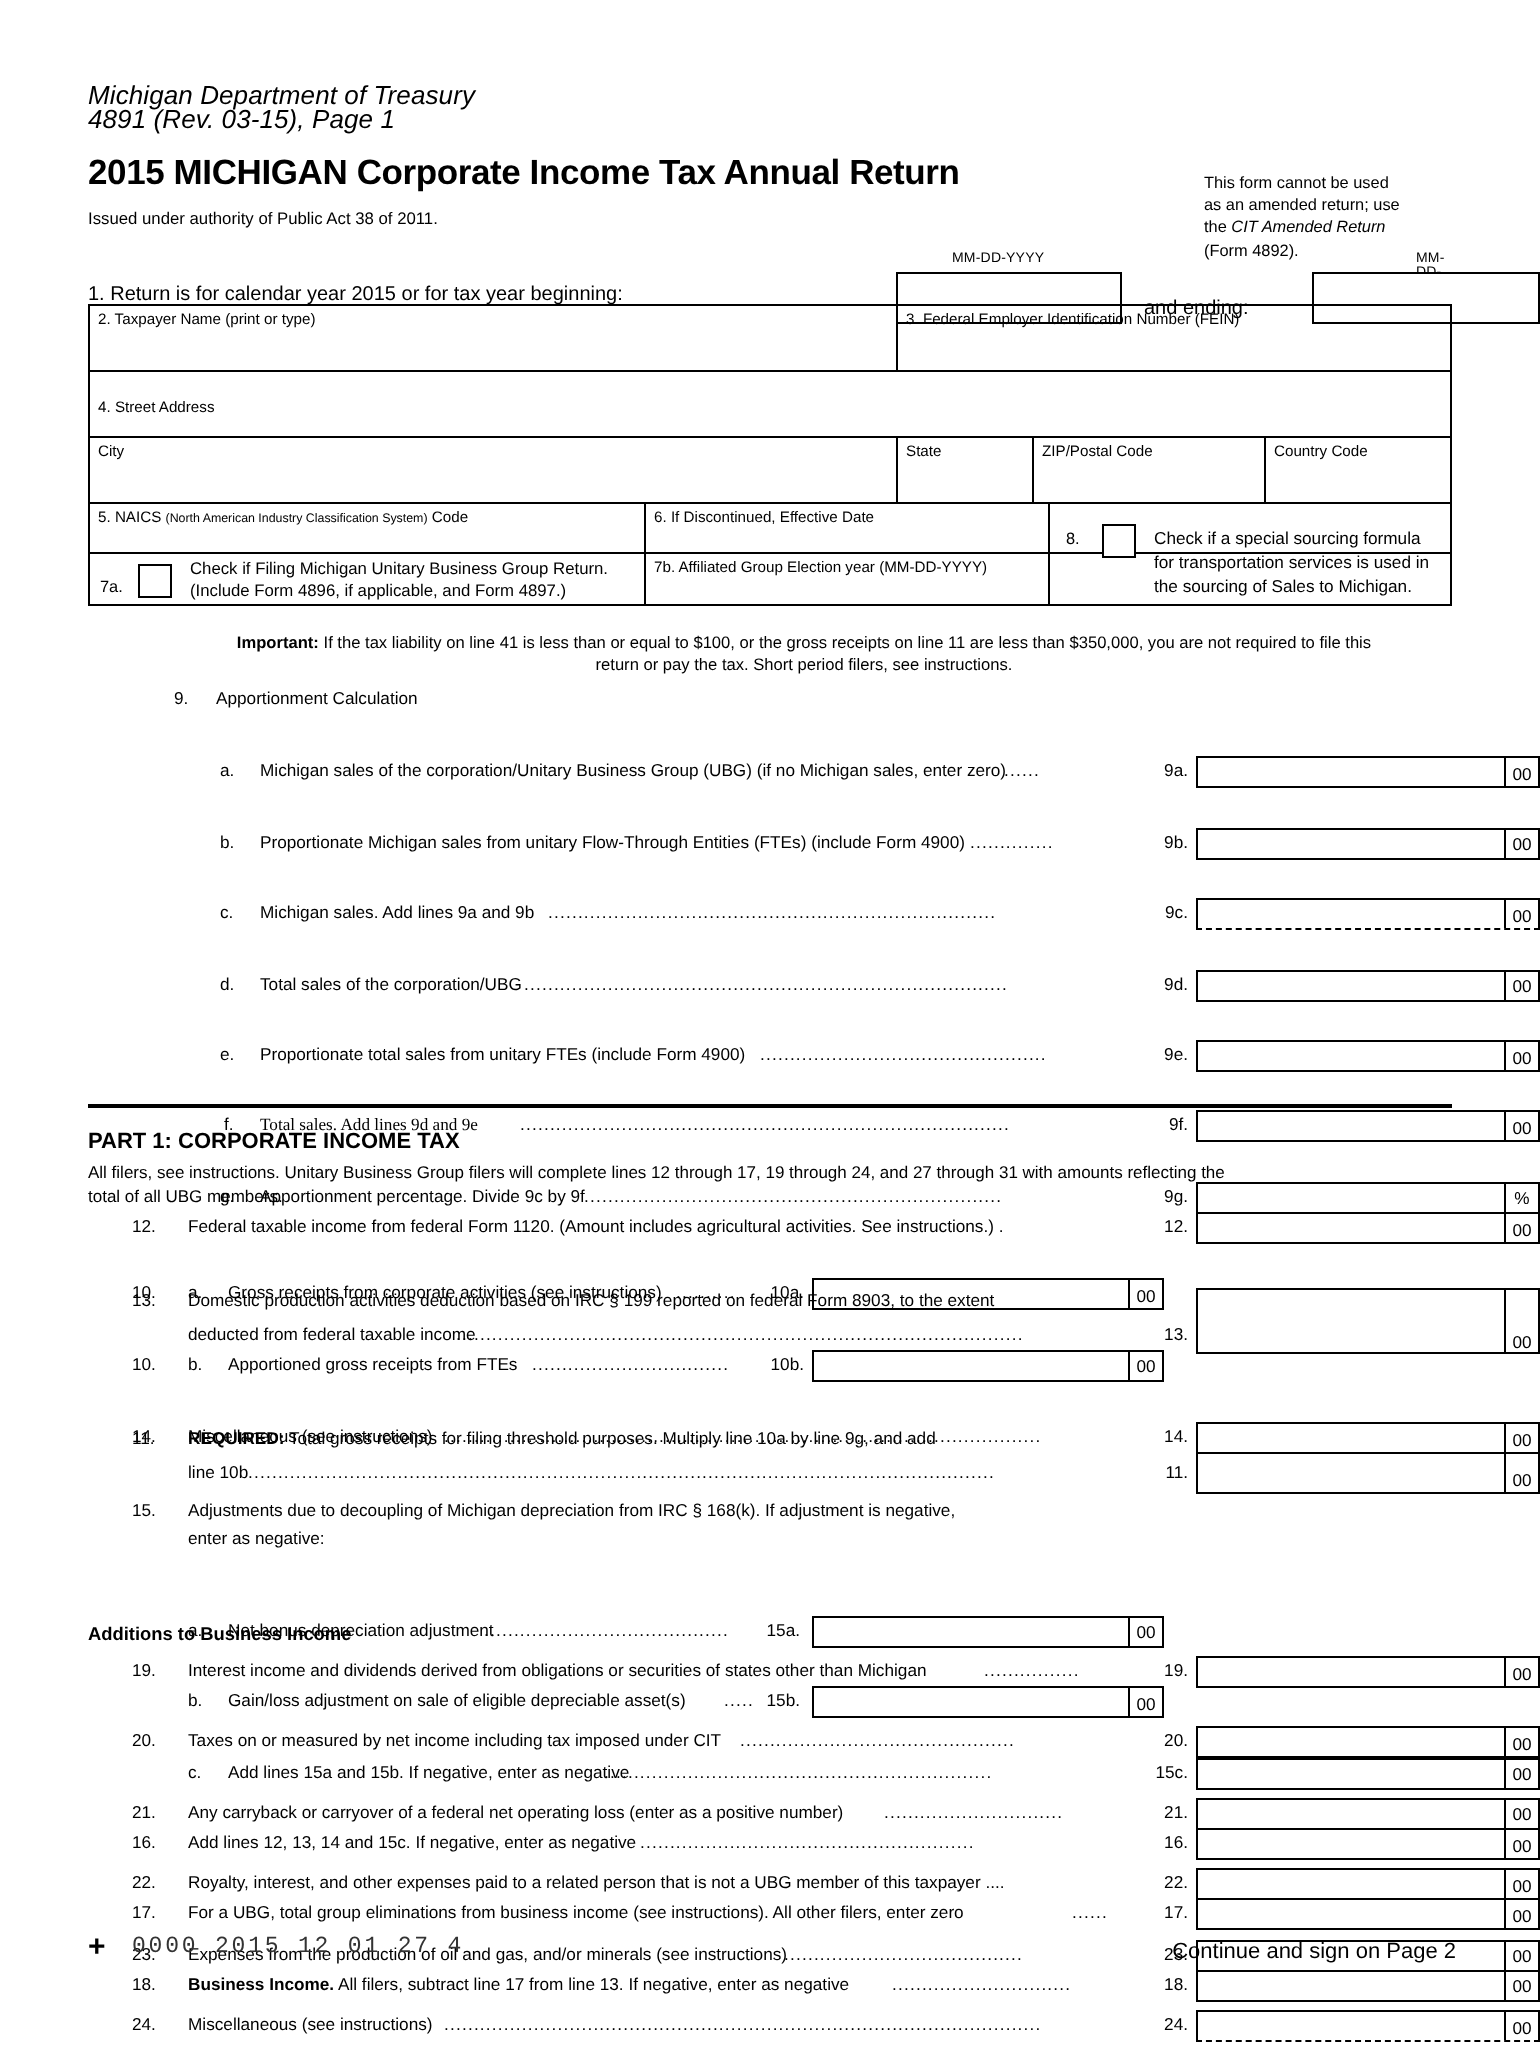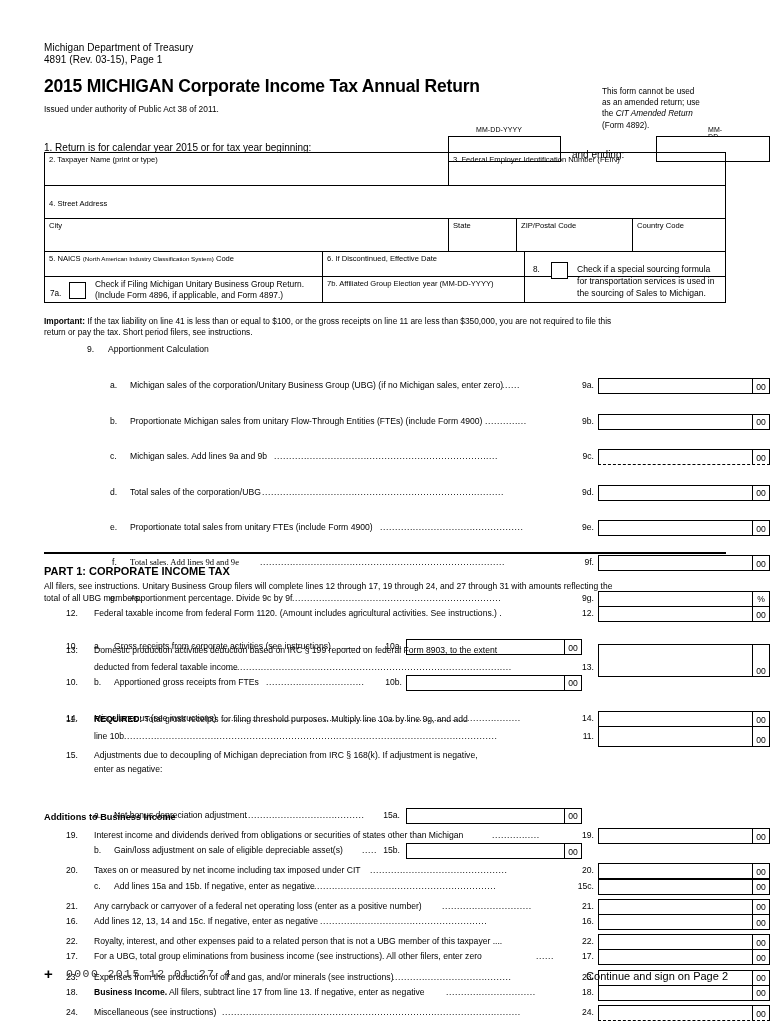--- a/index.html
+++ b/index.html
@@ -11,21 +11,21 @@
     color:#000;
     position:relative;
     -webkit-font-smoothing:none;
   }
   .page { position:relative; width:770px; height:1024px; padding:0; }
   .bold { font-weight:bold; }
   .ital { font-style:italic; }
 
   
   .hdr { position:absolute; left:44px; top:42px; width:682px; }
-  .hdr-left { font-size:10px; line-height:11.5px; letter-spacing:0.05px; }
+  .hdr-left { font-size:13px; line-height:11.5px; letter-spacing:0.05px;font-style:italic; }
   .hdr-right {
     position:absolute; right:0px; top:-1px; width:124px;
     font-size:8.2px; line-height:11.2px; text-align:left;margin-top:45px;
   }
   .title { font-size:17.5px; font-weight:bold; margin-top:11px; letter-spacing:-0.2px; }
   .subtitle { font-size:8.4px; margin-top:7px; }
 
   
   .l1wrap { position:absolute; left:44px; top:126px; width:682px; height:36px; }
   .l1label { position:absolute; left:0px; top:16px; font-size:10px; }
@@ -36,21 +36,21 @@
   
   .grid { position:absolute; left:44px; top:152px; width:682px; border:1.4px solid #000; }
   .cell { position:relative; border-right:1.2px solid #000; }
   .cell:last-child { border-right:none; }
   .gridrow { display:flex; border-bottom:1.2px solid #000; }
   .gridrow:last-child { border-bottom:none; }
   .clabel { font-size:7.6px; padding:2px 0 0 4px; line-height:9px; white-space:nowrap; }
   .clabel .small { font-size:6.2px; }
 
   
-  .impt { position:absolute; left:44px; top:316px; width:684px; font-size:8.3px; line-height:11.4px; }
+  .impt { position:absolute; left:60px; top:316px; width:684px; font-size:8.3px; line-height:11.4px;text-align:center; }
 
   
   .lines { position:absolute; left:44px; top:344px; width:682px; }
   .ln { position:relative; height:17.4px; font-size:8.6px; }
   .ln .no  { position:absolute; font-size:8.6px; }
   .ln .txt { position:absolute; font-size:8.6px; white-space:nowrap; }
   .dots { position:absolute; overflow:hidden; font-size:8.6px; letter-spacing:0.6px; color:#000; white-space:nowrap; }
 
   
   .amt {

